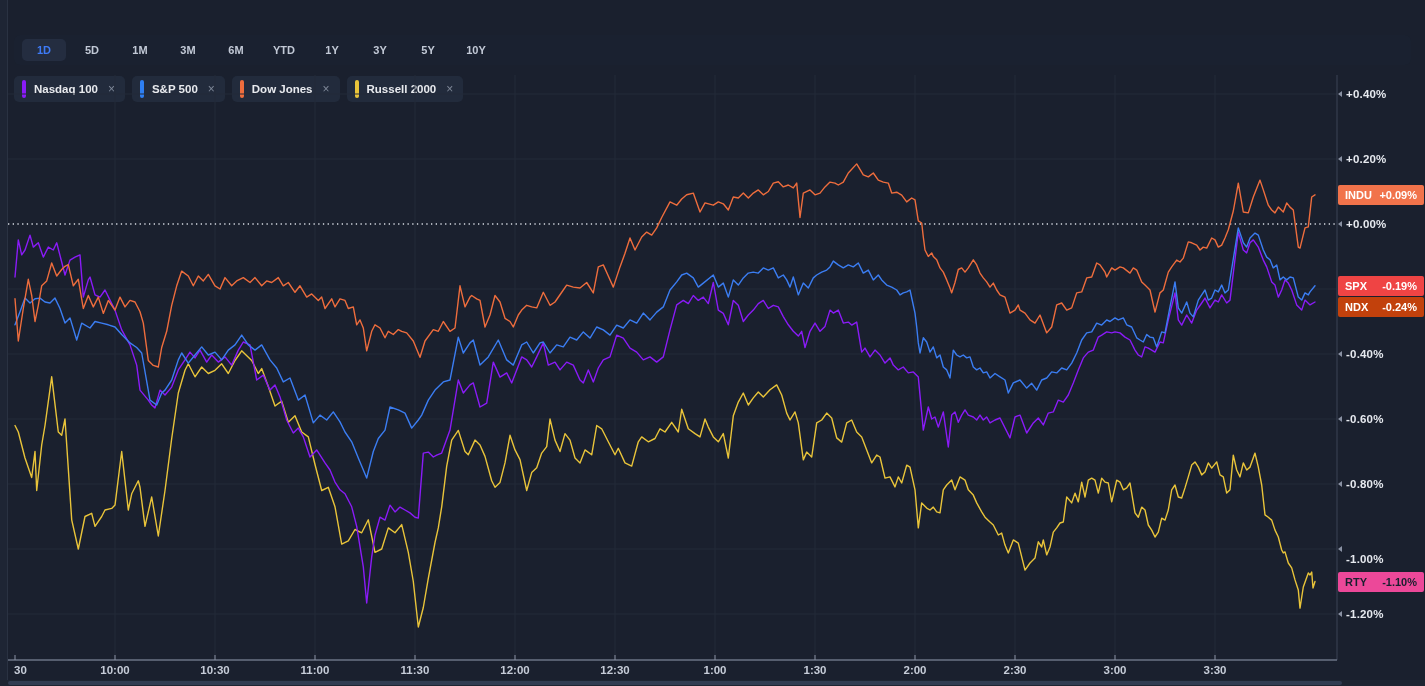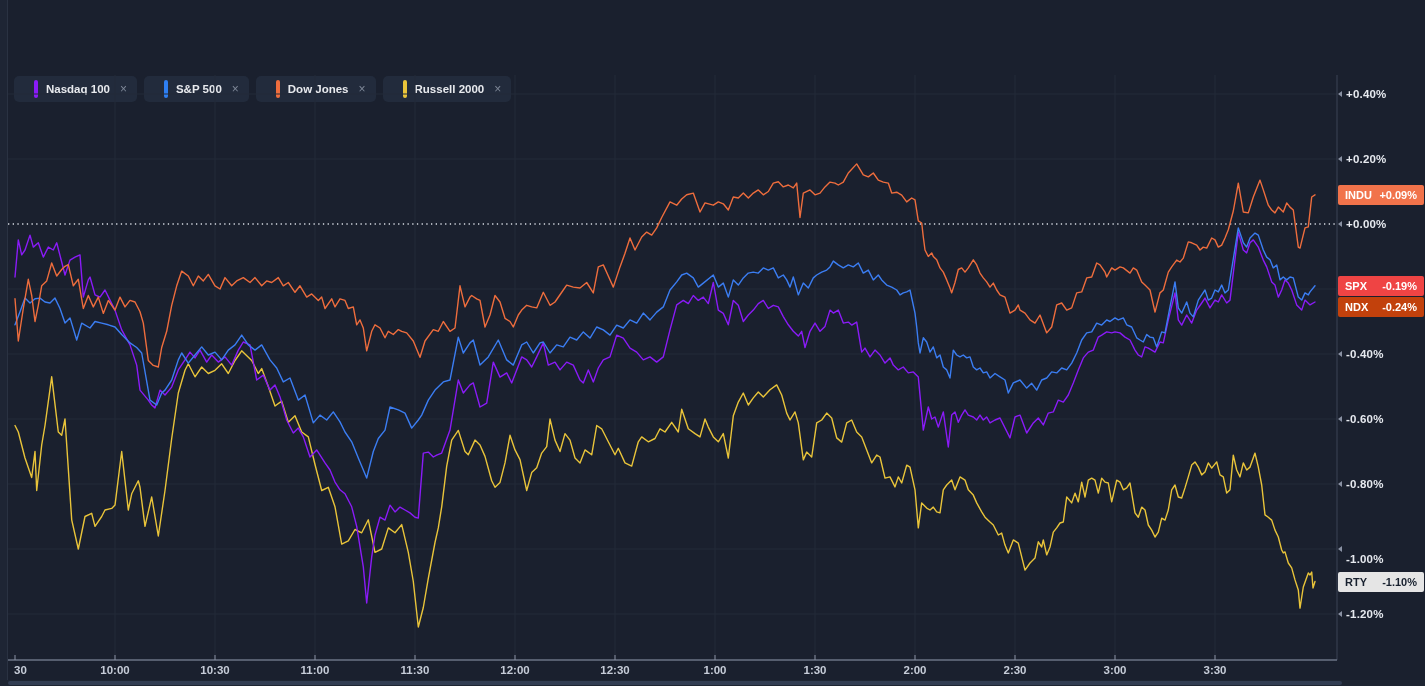--- a/index.html
+++ b/index.html
@@ -17,21 +17,21 @@
   .expand svg{display:block;}
   
   .tabs{position:absolute;left:14px;top:35px;width:1397px;height:30px;background:#1a2130;border-radius:6px;
         display:flex;align-items:center;padding-left:8px;box-sizing:border-box;gap:4px;}
   .tab{min-width:26px;padding:5px 9px;border-radius:5px;font-size:11px;font-weight:700;color:#c2c9d6;
        text-align:center;cursor:pointer;}
   .tab.active{background:#242d40;color:#3e7bf7;}
   
   .chips{position:absolute;left:14px;top:76px;display:flex;gap:7px;}
   .chip{height:26px;background:#222b3c;border-radius:5px;display:flex;align-items:center;gap:8px;
-        padding:0 10px 0 20px;cursor:pointer;}
+        padding:0 10px 0 8px;cursor:pointer;}
   .chip .bar{width:4px;height:18px;border-radius:2px;}
   .chip .lbl{font-size:11.5px;font-weight:700;color:#e8eaee;}
   .chip .x{font-size:12px;color:#7e8797;font-weight:400;margin-left:2px;cursor:pointer;}
   
   #plot{position:absolute;left:0;top:0;}
   .ylab{position:absolute;left:1346px;transform:translateY(-50%);font-size:11.5px;font-weight:600;
         color:#e6e9ef;letter-spacing:.2px;white-space:nowrap;}
   .ytickarrow{position:absolute;left:1338px;width:0;height:0;transform:translateY(-50%);
         border-top:3px solid transparent;border-bottom:3px solid transparent;border-right:4px solid #8a92a4;}
   .xlab{position:absolute;top:664px;transform:translateX(-50%);font-size:11.5px;font-weight:600;color:#c6ccd8;white-space:nowrap;}
@@ -42,20 +42,32 @@
   .sbar{position:absolute;left:0;top:680px;width:1425px;height:6px;background:#1e2532;}
   .sthumb{position:absolute;left:8px;top:681px;width:1334px;height:4px;border-radius:2px;background:#323d52;cursor:pointer;}
 </style>
 </head>
 <body>
 
 <div id="stage">
   <div class="leftstrip"></div>
 
 
+  <nav class="tabs" id="tabs">
+      <div class="tab active">1D</div>
+      <div class="tab">5D</div>
+      <div class="tab">1M</div>
+      <div class="tab">3M</div>
+      <div class="tab">6M</div>
+      <div class="tab">YTD</div>
+      <div class="tab">1Y</div>
+      <div class="tab">3Y</div>
+      <div class="tab">5Y</div>
+      <div class="tab">10Y</div>
+    </nav>
   <div class="chips" id="chips">
       <div class="chip">
         <span class="bar" style="background: rgb(138, 27, 247);"></span>
         <span class="lbl">Nasdaq 100</span>
         <span class="x">×</span>
       </div>
       <div class="chip">
         <span class="bar" style="background: rgb(46, 127, 242);"></span>
         <span class="lbl">S&amp;P 500</span>
         <span class="x">×</span>
@@ -152,21 +164,21 @@
         <span>+0.09%</span>
       </div>
       <div class="badge" style="top: 285.75px; background: #ef4444; color: rgb(255, 255, 255);">
         <span>SPX</span>
         <span>-0.19%</span>
       </div>
       <div class="badge" style="top: 306.75px; background: #c2410c; color: rgb(255, 255, 255);">
         <span>NDX</span>
         <span>-0.24%</span>
       </div>
-      <div class="badge" style="top: 581.5px; background: #e5e5e5; color: rgb(23, 32, 46);">
+      <div class="badge" style="top: 581.5px; background: #ec4899; color: rgb(23, 32, 46);">
         <span>RTY</span>
         <span>-1.10%</span>
       </div>
     </div>
 
   <div class="sbar"></div>
   <div class="sthumb"></div>
 </div>
 
 </body></html>

